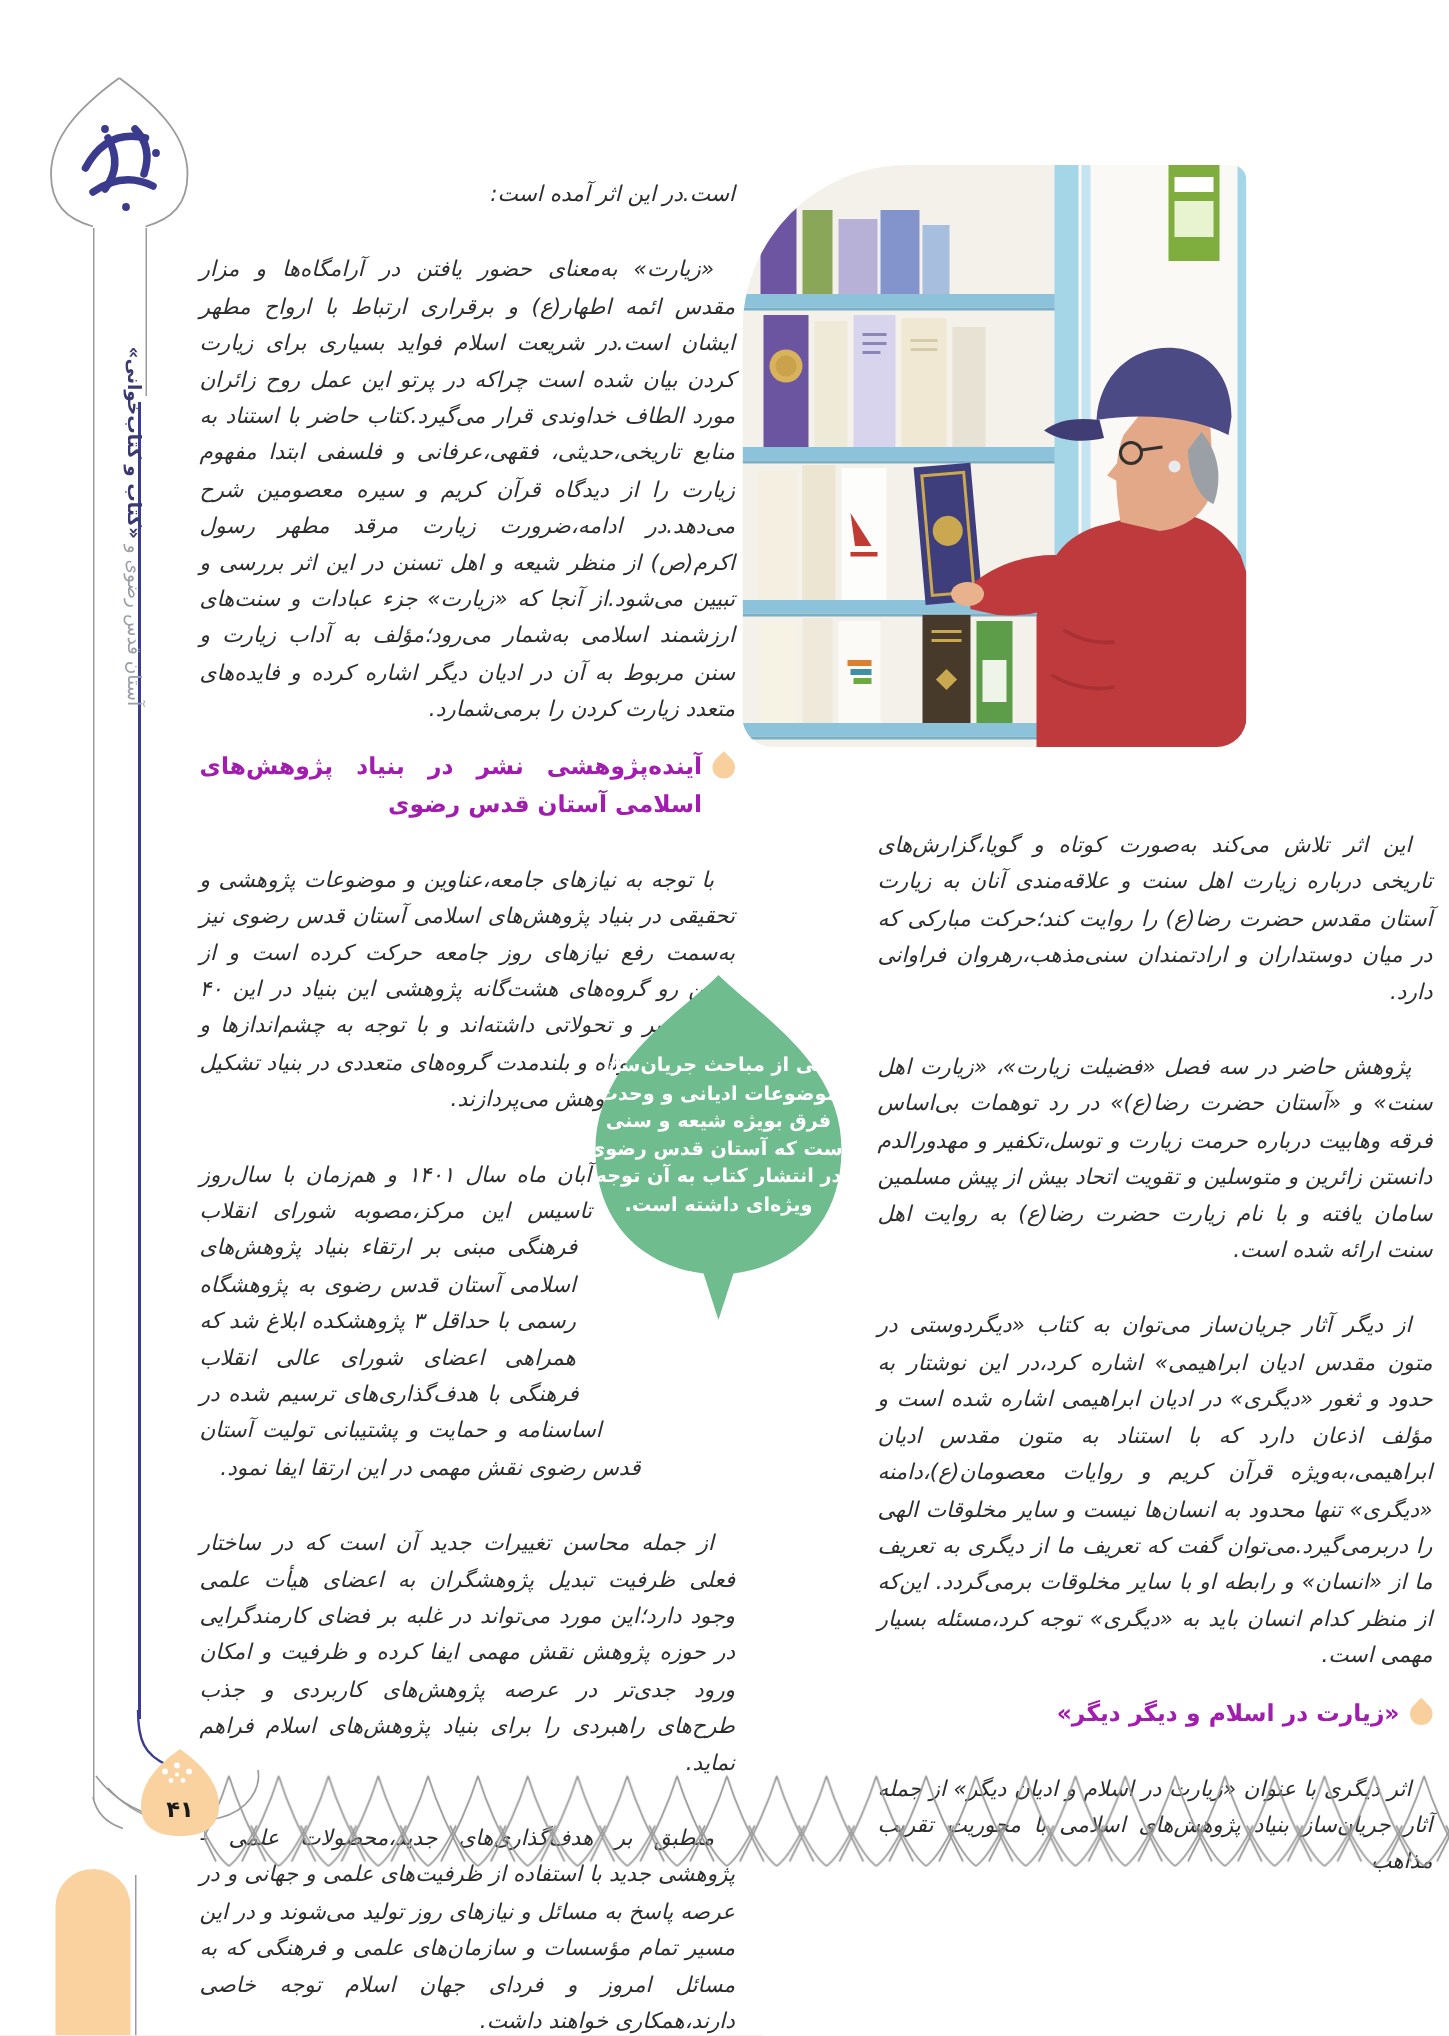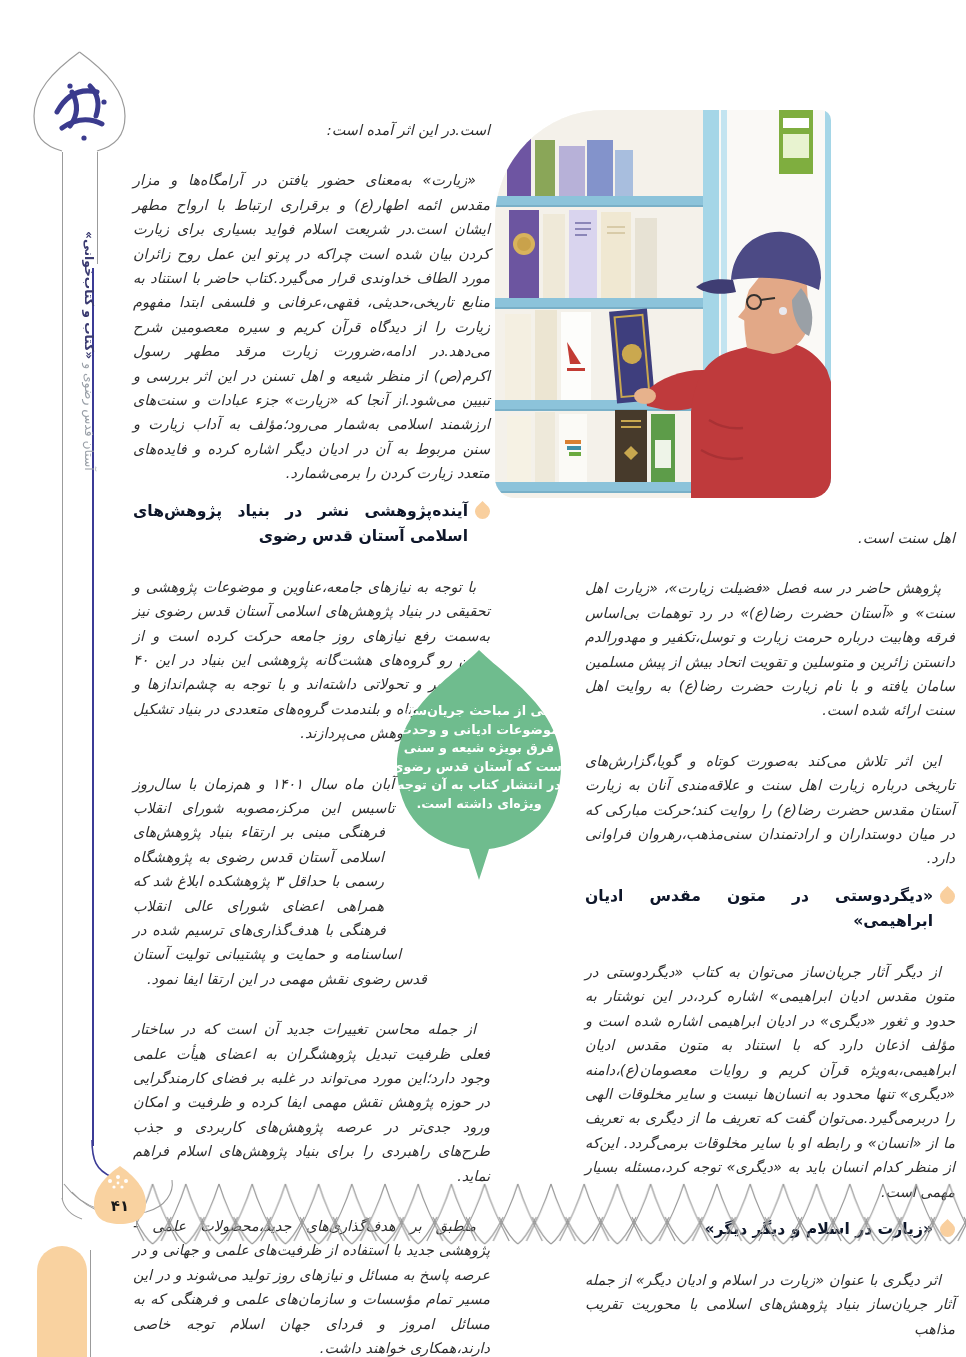--- a/index.html
+++ b/index.html
@@ -5,21 +5,21 @@
   html,body{margin:0;padding:0;background:#e9e9e9;}
   #page{position:relative;width:966px;height:1357px;background:#ffffff;margin:0 auto;
         overflow:hidden;font-family:"DejaVu Sans",sans-serif;direction:rtl;}
   
   .col{position:absolute;direction:rtl;text-align:justify;color:#2e2e2e;
        font-size:14.4px;line-height:24.4px;}
   .col p{margin:0 0 1px 0;font-style:italic;}
   .col p.ind{text-indent:14px;margin-top:26px;}
   #col1{left:133px;top:118px;width:357px;}
   #col2{left:585px;top:526px;width:370px;}
-  .sec-h{display:flex;align-items:flex-start;gap:7px;color:#0f172a;font-weight:bold;
+  .sec-h{display:flex;align-items:flex-start;gap:7px;color:#a21caf;font-weight:bold;
          font-size:15.6px;line-height:25px;margin:13px 0 5px 0;}
   .leaf{width:15px;height:15px;background:#f9cf9e;border-radius:0 50% 50% 50%;
         transform:rotate(45deg);flex:0 0 auto;margin-top:5px;}
   .dome-spacer{float:right;width:110px;height:238px;margin-right:-4px;
         shape-outside:polygon(110px 0px,58px 22px,24px 62px,4px 112px,4px 160px,28px 198px,68px 230px,110px 238px);
         shape-margin:8px;}
   
   #photo{position:absolute;left:495px;top:110px;width:336px;height:388px;
          border-radius:110px 10px 20px 20px;overflow:hidden;background:#faf9f6;}
   
@@ -162,27 +162,22 @@
       <span>آینده‌پژوهشی نشر در بنیاد پژوهش‌های اسلامی آستان قدس رضوی</span>
     </div>
     <p class="ind">با توجه به نیازهای جامعه،عناوین و موضوعات پژوهشی و تحقیقی در بنیاد پژوهش‌های اسلامی آستان قدس رضوی نیز به‌سمت رفع نیازهای روز جامعه حرکت کرده است و از همین رو گروه‌های هشت‌گانه پژوهشی این بنیاد در این ۴۰ سال تغییر و تحولاتی داشته‌اند و با توجه به چشم‌اندازها و برنامه‌های کوتاه و بلندمدت گروه‌های متعددی در بنیاد تشکیل شده‌اند و به پژوهش می‌پردازند.</p>
     <div class="dome-spacer"></div>
     <p class="ind">آبان ماه سال ۱۴۰۱ و هم‌زمان با سال‌روز تاسیس این مرکز،مصوبه شورای انقلاب فرهنگی مبنی بر ارتقاء بنیاد پژوهش‌های اسلامی آستان قدس رضوی به پژوهشگاه رسمی با حداقل ۳ پژوهشکده ابلاغ شد که همراهی اعضای شورای عالی انقلاب فرهنگی با هدف‌گذاری‌های ترسیم شده در اساسنامه و حمایت و پشتیبانی تولیت آستان قدس رضوی نقش مهمی در این ارتقا ایفا نمود.</p>
     <p class="ind">از جمله محاسن تغییرات جدید آن است که در ساختار فعلی ظرفیت تبدیل پژوهشگران به اعضای هیأت علمی وجود دارد؛این مورد می‌تواند در غلبه بر فضای کارمندگرایی در حوزه پژوهش نقش مهمی ایفا کرده و ظرفیت و امکان ورود جدی‌تر در عرصه پژوهش‌های کاربردی و جذب طرح‌های راهبردی را برای بنیاد پژوهش‌های اسلام فراهم نماید.</p>
     <p class="ind">منطبق بر هدف‌گذاری‌های جدید،محصولات علمی - پژوهشی جدید با استفاده از ظرفیت‌های علمی و جهانی و در عرصه پاسخ به مسائل و نیازهای روز تولید می‌شوند و در این مسیر تمام مؤسسات و سازمان‌های علمی و فرهنگی که به مسائل امروز و فردای جهان اسلام توجه خاصی دارند،همکاری خواهند داشت.</p>
   </div>
 
   <div class="col" id="col2">
-    <p>اهل سنت است.</p>
+    <p class="ind">این اثر تلاش می‌کند به‌صورت کوتاه و گویا،گزارش‌های تاریخی درباره زیارت اهل سنت و علاقه‌مندی آنان به زیارت آستان مقدس حضرت رضا(ع) را روایت کند؛حرکت مبارکی که در میان دوستداران و ارادتمندان سنی‌مذهب،رهروان فراوانی دارد.</p>
     <p class="ind">پژوهش حاضر در سه فصل «فضیلت زیارت»، «زیارت اهل سنت» و «آستان حضرت رضا(ع)» در رد توهمات بی‌اساس فرقه وهابیت درباره حرمت زیارت و توسل،تکفیر و مهدورالدم دانستن زائرین و متوسلین و تقویت اتحاد بیش از پیش مسلمین سامان یافته و با نام زیارت حضرت رضا(ع) به روایت اهل سنت ارائه شده است.</p>
-    <p class="ind">این اثر تلاش می‌کند به‌صورت کوتاه و گویا،گزارش‌های تاریخی درباره زیارت اهل سنت و علاقه‌مندی آنان به زیارت آستان مقدس حضرت رضا(ع) را روایت کند؛حرکت مبارکی که در میان دوستداران و ارادتمندان سنی‌مذهب،رهروان فراوانی دارد.</p>
-    <div class="sec-h">
-      <span class="leaf"></span>
-      <span>«دیگردوستی در متون مقدس ادیان ابراهیمی»</span>
-    </div>
     <p class="ind">از دیگر آثار جریان‌ساز می‌توان به کتاب «دیگردوستی در متون مقدس ادیان ابراهیمی» اشاره کرد،در این نوشتار به حدود و ثغور «دیگری» در ادیان ابراهیمی اشاره شده است و مؤلف اذعان دارد که با استناد به متون مقدس ادیان ابراهیمی،به‌ویژه قرآن کریم و روایات معصومان(ع)،دامنه «دیگری» تنها محدود به انسان‌ها نیست و سایر مخلوقات الهی را دربرمی‌گیرد.می‌توان گفت که تعریف ما از دیگری به تعریف ما از «انسان» و رابطه او با سایر مخلوقات برمی‌گردد. این‌که از منظر کدام انسان باید به «دیگری» توجه کرد،مسئله بسیار مهمی است.</p>
     <div class="sec-h">
       <span class="leaf"></span>
       <span>«زیارت در اسلام و دیگر دیگر»</span>
     </div>
     <p class="ind">اثر دیگری با عنوان «زیارت در اسلام و ادیان دیگر» از جمله آثار جریان‌ساز بنیاد پژوهش‌های اسلامی با محوریت تقریب مذاهب</p>
   </div>
 
   <svg id="callout-svg" width="196" height="236" viewBox="0 0 196 236">
     <path d="M98,2 C72,28 16,60 16,118 C16,168 48,196 88,201 C92,213 95,223 98,232

